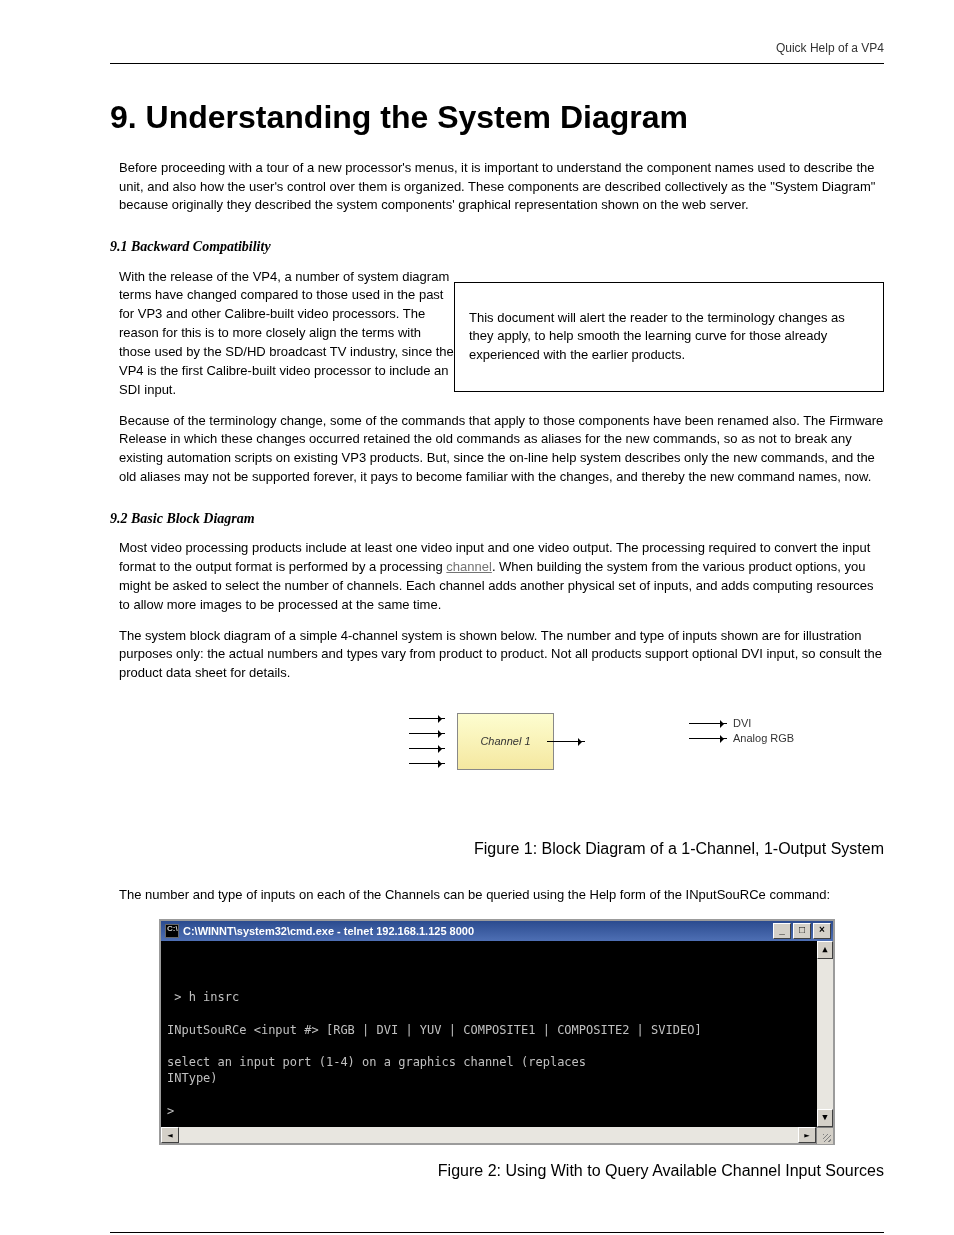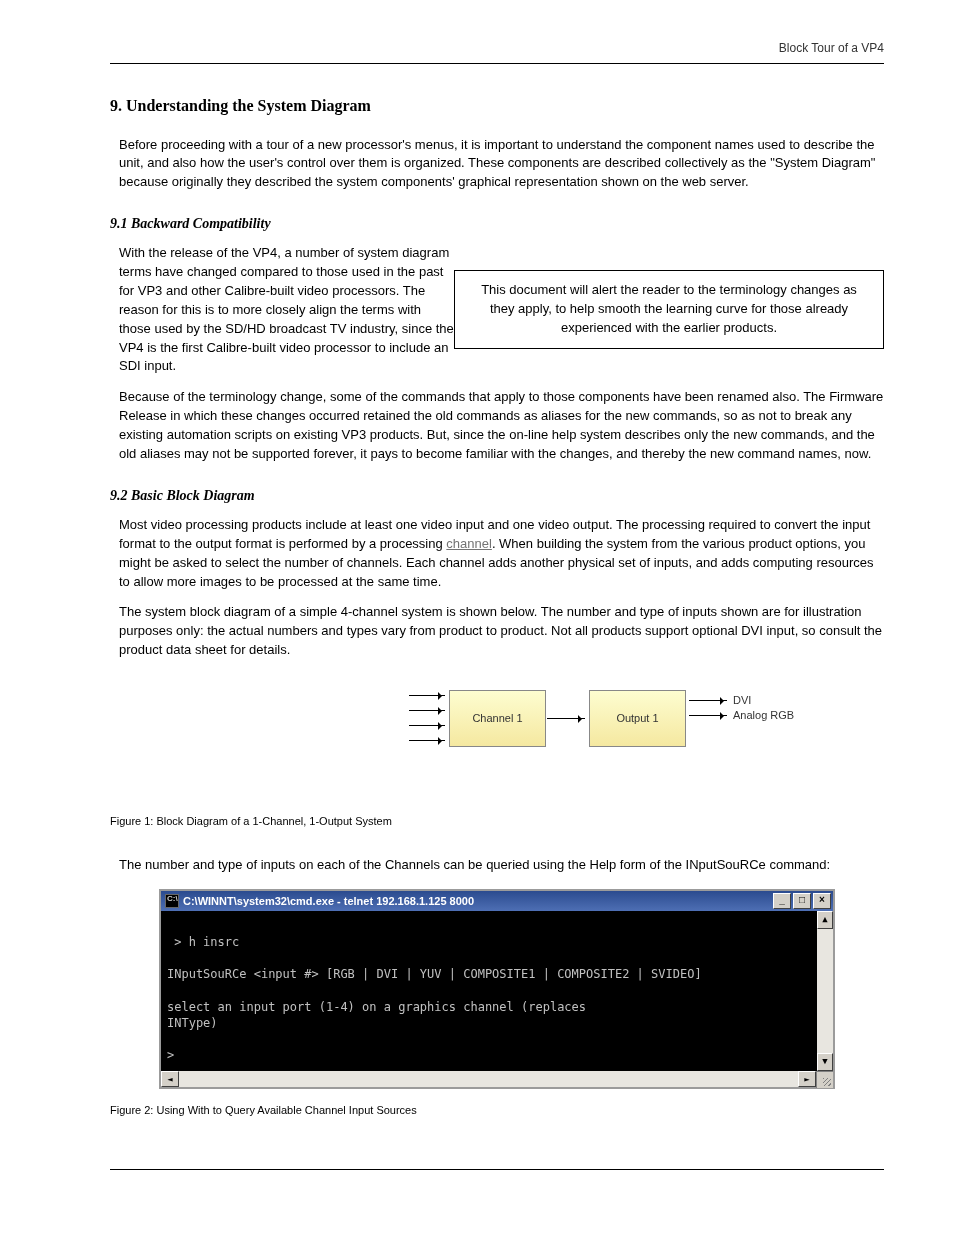--- a/index.html
+++ b/index.html
@@ -18,46 +18,45 @@
     font-size: 12px;
     color: #333;
     margin-bottom: 6px;
   }
   hr.top-rule {
     border: none;
     border-top: 1px solid #000;
     margin: 0 0 30px 0;
   }
   h1 {
-    font-family: Liberation Serif, serif;
-    font-size: 16px;
+    font-family: Liberation Sans, sans-serif;
+    font-size: 32px;
     font-weight: bold;
     margin: 0 0 18px 0;
   }
   h2 {
     font-family: "Times New Roman", Times, serif;
     font-size: 14px;
     font-weight: bold;
     font-style: italic;
     margin: 22px 0 10px 0;
   }
   p { margin: 0 0 12px 9px; }
   .callout {
     border: 1px solid #000;
-    padding: 10px 14px;
-    margin: 26px 0 18px 0;
+    padding: 26px 14px;
+    margin: 14px 0 18px 0;
     width: 400px;
     float: right;
-    text-align: center;
   }
   .clear { clear: both; }
   a.ul { text-decoration: underline; color: #737373; }
   .fig-caption {
-    text-align: left;
-    font-size: 11px;
+    text-align: right;
+    font-size: 16px;
     margin: 14px 0 26px 0;
   }
 
   
   .diagram {
     position: relative;
     height: 120px;
     width: 680px;
     margin: 20px auto 0 auto;
     font-size: 11px;
@@ -92,21 +91,21 @@
     position: absolute;
     width: 95px;
     height: 55px;
     border: 1px solid #888;
     background: linear-gradient(#fdfdd0, #f5e8a0);
     text-align: center;
     line-height: 55px;
     font-size: 11px;
     top: 10px;
   }
-  .diagram .box.ch { left: 292px; }
+  .diagram .box.ch { left: 300px; font-style: italic; }
   .diagram .box.out { left: 432px; }
   .diagram .arrow-mid { left: 390px; width: 38px; top: 38px; }
   .diagram .arrow-r { left: 532px; width: 38px; }
   .diagram .arrow-r.r1 { top: 20px; }
   .diagram .arrow-r.r2 { top: 35px; }
   .diagram .labels-right {
     position: absolute;
     left: 576px;
     top: 13px;
     line-height: 15px;
@@ -145,21 +144,21 @@
     width: 16px; height: 14px; background: #d4d0c8; border: 1px solid #fff;
     border-right-color:#404040; border-bottom-color:#404040;
     font-size: 10px; font-family: Arial; color:#000; text-align:center;
     line-height: 12px; font-weight: bold;
   }
   .cmd-body-wrap { display: flex; }
   .cmd-body {
     flex: 1;
     color: #c0c0c0;
     font-size: 12px;
-    padding: 7px 6px 8px 6px;
+    padding: 32px 6px 8px 6px;
     white-space: pre;
     line-height: 1.35;
     min-height: 120px;
     border-right: 0;
   }
   .cmd-vscroll {
     width: 16px;
     background: #d4d0c8;
     display: flex; flex-direction: column;
   }
@@ -187,21 +186,21 @@
   }
   hr.bottom-rule {
     border: none;
     border-top: 1px solid #000;
     margin: 50px 0 6px 0;
   }
 </style>
 </head>
 <body>
 
-<div class="page-header">Block Tour of a VP4</div>
+<div class="page-header">Quick Help of a VP4</div>
 <hr class="top-rule">
 
 <h1>9. Understanding the System Diagram</h1>
 
 <p>Before proceeding with a tour of a new processor's menus, it is important to understand the component names used to describe the unit, and also how the user's control over them is organized. These components are described collectively as the "System Diagram" because originally they described the system components' graphical representation shown on the web server.</p>
 
 <h2>9.1 Backward Compatibility</h2>
 
 <div class="callout">This document will alert the reader to the terminology changes as they apply, to help smooth the learning curve for those already experienced with the earlier products.</div>
 
@@ -221,21 +220,20 @@
 
 <p>The system block diagram of a simple 4-channel system is shown below. The number and type of inputs shown are for illustration purposes only: the actual numbers and types vary from product to product. Not all products support optional DVI input, so consult the product data sheet for details.</p>
 
 <div class="diagram">
   <div class="arrow arrow-l a1"></div>
   <div class="arrow arrow-l a2"></div>
   <div class="arrow arrow-l a3"></div>
   <div class="arrow arrow-l a4"></div>
   <div class="box ch">Channel 1</div>
   <div class="arrow arrow-mid"></div>
-  <div class="box out">Output 1</div>
   <div class="arrow arrow-r r1"></div>
   <div class="arrow arrow-r r2"></div>
   <div class="labels-right">
     <div>DVI</div>
     <div>Analog RGB</div>
   </div>
 </div>
 
 <div class="fig-caption">Figure 1: Block Diagram of a 1-Channel, 1-Output System</div>
 

